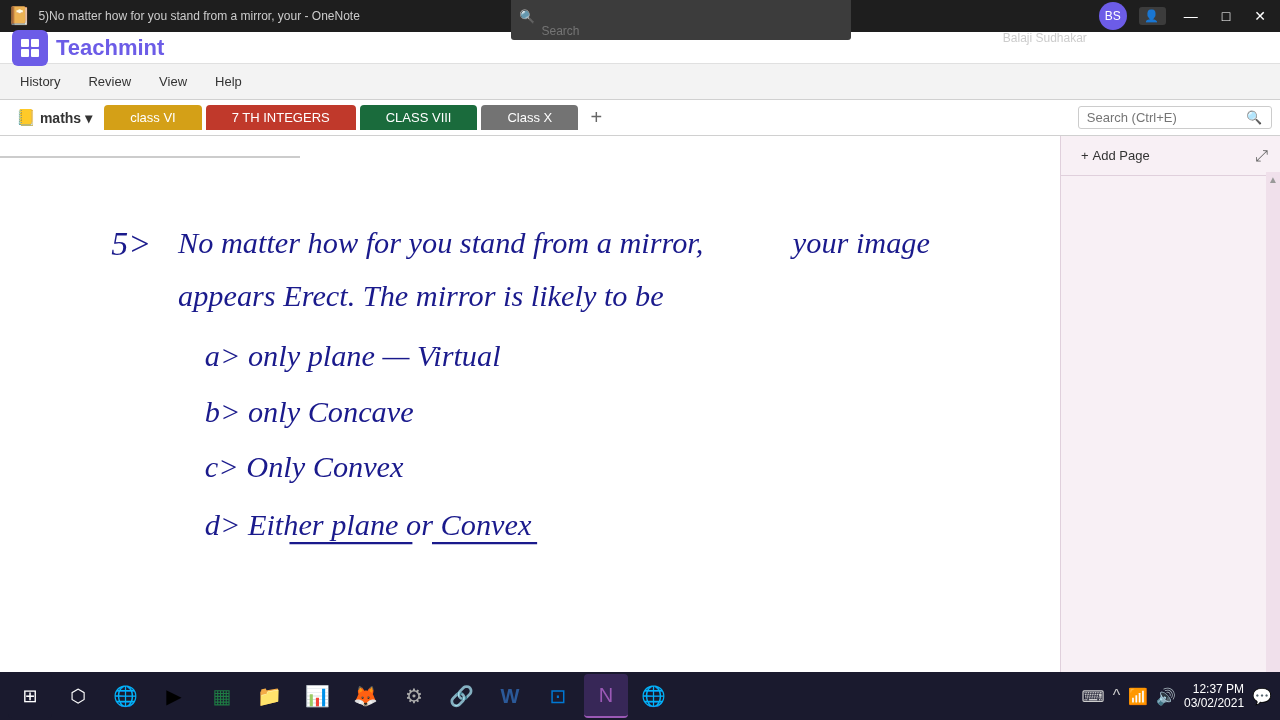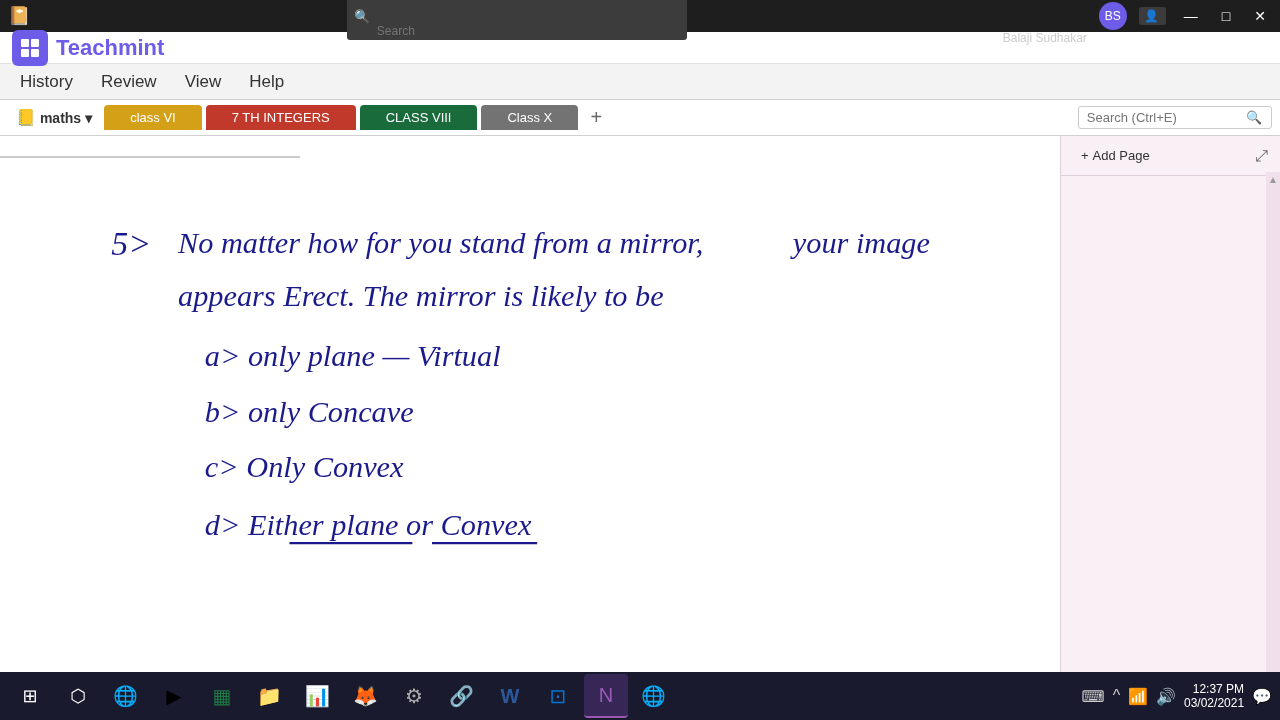--- a/index.html
+++ b/index.html
@@ -41,21 +41,21 @@
       height: 36px;
       background: #f3f3f3;
       display: flex;
       align-items: center;
       padding: 0 8px;
       border-bottom: 1px solid #d0d0d0;
       gap: 4px;
     }
     .ribbon-btn {
       padding: 4px 12px;
-      font-size: 17px;
+      font-size: 13px;
       color: #333;
       background: transparent;
       border: none;
       cursor: pointer;
       border-radius: 3px;
     }
 
     
     #tabbar {
       height: 36px;
@@ -213,20 +213,21 @@
       height: 2px;
       background: #ccc;
     }
   </style>
 </head>
 <body>
 
 <div id="titlebar">
   <div id="titlebar-left">
     <span style="color:#9b59b6; font-size:18px;">📔</span>
+    <span style="font-size:12px; color:#ccc;">5)No matter how for you stand from a mirror, your  - OneNote</span>
   </div>
   <div id="titlebar-center">
     <span style="color:#aaa; font-size:13px; margin-right:6px;">🔍</span>
     <input type="text" placeholder="Search" style="">
   </div>
   <div id="titlebar-right">
     <span style="font-size:12px; color:#ccc;margin-top:43px;">Balaji Sudhakar</span>
     <span style="width:28px;height:28px;background:#6c5ce7;border-radius:50%;display:inline-flex;align-items:center;justify-content:center;font-size:12px;color:#fff;">BS</span>
     <span style="background:#3c3c3c;padding:2px 6px;border-radius:3px;cursor:pointer;">👤</span>
     <span class="titlebar-btn">—</span>

